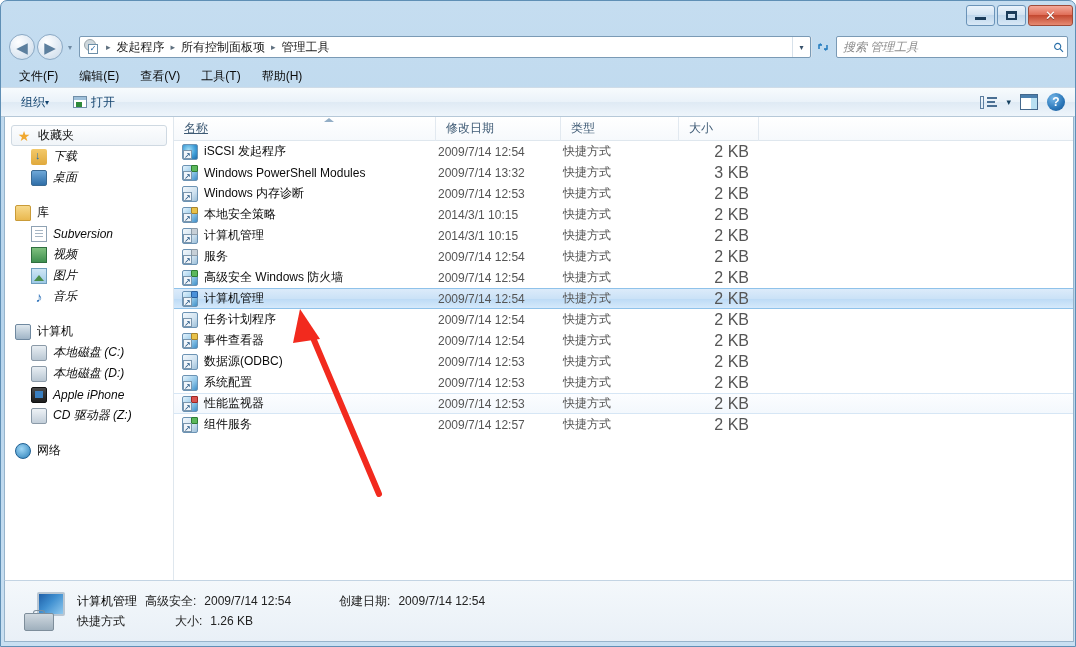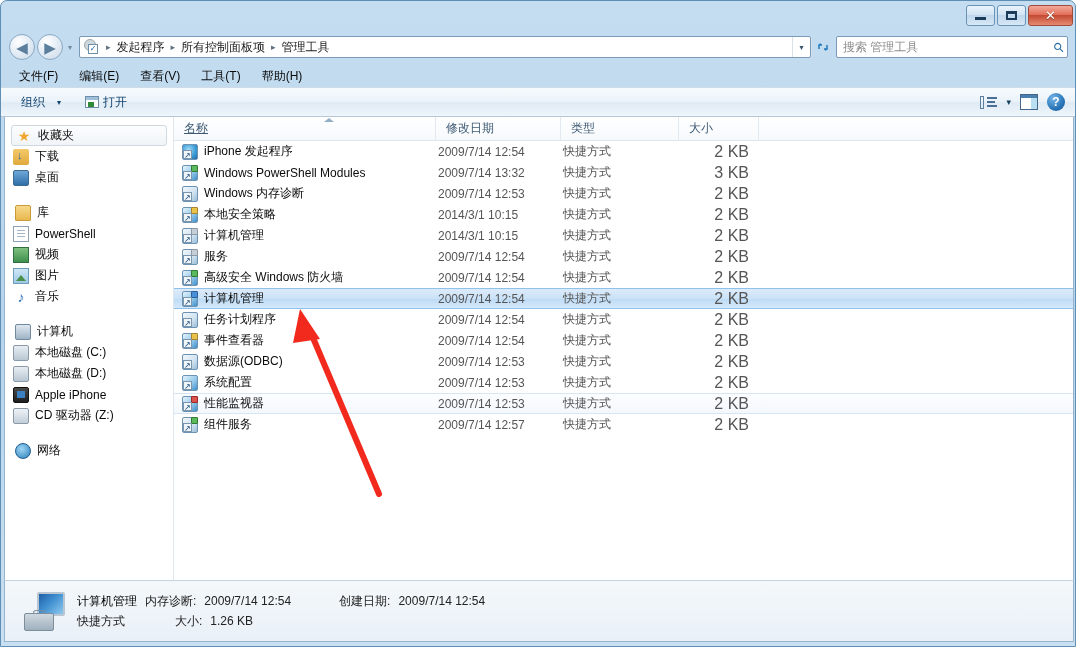--- a/index.html
+++ b/index.html
@@ -99,40 +99,40 @@
   #refreshbtn {
     width: 22px; height: 20px; display: flex; align-items: center; justify-content: center;
     font-size: 12px; color: #2a6fa8; border-left: 1px solid #d7e1ea;
   }
   #searchbox {
     width: 232px; height: 22px; margin-left: 3px; margin-right: 9px; flex: none;
     background: #fff; border: 1px solid #7a9ab5; border-radius: 2px;
     display: flex; align-items: center; padding: 0 3px 0 6px;
   }
   #searchtext {
-    flex: 1; font-size: 12px; color: #8c8c8c; white-space: nowrap;
+    flex: 1; font-size: 12px; color: #8c8c8c; font-style: italic; white-space: nowrap;
   }
   #searchicon { font-size: 13px; color: #2a6fa8; transform: rotate(-45deg); }
 
   
   #menubar {
     position: absolute; left: 0; top: 64px; width: 1076px; height: 22px;
     display: flex; align-items: center; padding-left: 14px; gap: 13px;
   }
   .menuitem { font-size: 12px; color: #0b0b0b; padding: 1px 4px; }
 
   
   #toolbar {
     position: absolute; left: 0; top: 86px; width: 1076px; height: 30px;
     background: linear-gradient(to bottom, #f7fbfd 0%, #eaf2f9 50%, #dfeaf4 51%, #eef5fb 100%);
     border-top: 1px solid #cfdce8;
     border-bottom: 1px solid #b6c8d8;
     display: flex; align-items: center;
   }
-  #organize { display: flex; align-items: center; margin-left: 20px; gap: 12px; }
+  #organize { display: flex; align-items: center; margin-left: 20px; gap: 0; }
   .tb-label { font-size: 12px; color: #12436e; }
   .tb-caret { font-size: 8px; color: #12436e; }
   #openbtn { display: flex; align-items: center; margin-left: 24px; gap: 4px; }
   .win-icon {
     width: 14px; height: 12px; border: 1px solid #6f8ea8; background: #fff;
     position: relative; flex: none;
   }
   .win-icon::before {
     content:''; position: absolute; left: 0; top: 0; right: 0; height: 3px;
     background: #9fc0da;
@@ -172,21 +172,21 @@
   
   #sidebar {
     width: 169px; flex: none; background: #fff;
     border-right: 1px solid #dfe7ee;
     padding-top: 8px; overflow: hidden; position: relative;
   }
   .side-row {
     display: flex; align-items: center; height: 21px; padding-left: 10px; gap: 6px;
     font-size: 12px; color: #0a0a0a; white-space: nowrap;
   }
-  .side-row.child { padding-left: 8px; }
+  .side-row.child { padding-left: 26px; font-style: italic; }
   .side-row.header-sel {
     margin: 0 6px 0 6px; padding-left: 4px;
     border: 1px solid #cfd9e2; border-radius: 3px;
     background: linear-gradient(to bottom, #fcfdfe 0%, #f0f4f8 100%);
   }
   .side-gap { height: 14px; }
   .sicon { width: 16px; height: 16px; flex: none; position: relative; }
 
   
   .ic-star { color: #f0a830; font-size: 14px; line-height: 16px; text-align:center; }
@@ -426,21 +426,21 @@
       </div>
 
       <div class="side-gap"></div>
 
       <div class="side-row">
         <span class="sicon ic-lib"></span>
         <span>库</span>
       </div>
       <div class="side-row child">
         <span class="sicon ic-doc"></span>
-        <span>PowerShell</span>
+        <span>Subversion</span>
       </div>
       <div class="side-row child">
         <span class="sicon ic-vid"></span>
         <span>视频</span>
       </div>
       <div class="side-row child">
         <span class="sicon ic-pic"></span>
         <span>图片</span>
       </div>
       <div class="side-row child">
@@ -497,21 +497,21 @@
         </div>
         <div class="colh pad"></div>
       </div>
 
       <div id="rows">
           <div class="frow">
             <div class="fname">
               <span class="shicon globe">
                 <span class="ar">↗</span>
               </span>
-              <span>iPhone 发起程序</span>
+              <span>iSCSI 发起程序</span>
             </div>
             <div class="fdate">2009/7/14 12:54</div>
             <div class="ftype">快捷方式</div>
             <div class="fsize">2 KB</div>
           </div>
           <div class="frow">
             <div class="fname">
               <span class="shicon v2">
                 <span class="ar">↗</span>
                 <span class="badge green"></span>
@@ -675,21 +675,21 @@
 
   <div id="statusbar">
     <div id="stat-icon">
       <span class="mon"></span>
         <span class="handle"></span>
         <span class="case"></span>
     </div>
     <div id="stat-text">
       <div class="stat-line">
         <span class="stat-name">计算机管理</span>
-        <span class="stat-kv">内存诊断:</span>
+        <span class="stat-kv">高级安全:</span>
         <span class="stat-kv">2009/7/14 12:54</span>
         <span class="stat-col2">创建日期:</span>
         <span class="stat-kv">2009/7/14 12:54</span>
       </div>
       <div class="stat-line">
         <span class="stat-sub">快捷方式</span>
         <span class="stat-size">大小:</span>
         <span class="stat-kv">1.26 KB</span>
       </div>
     </div>

